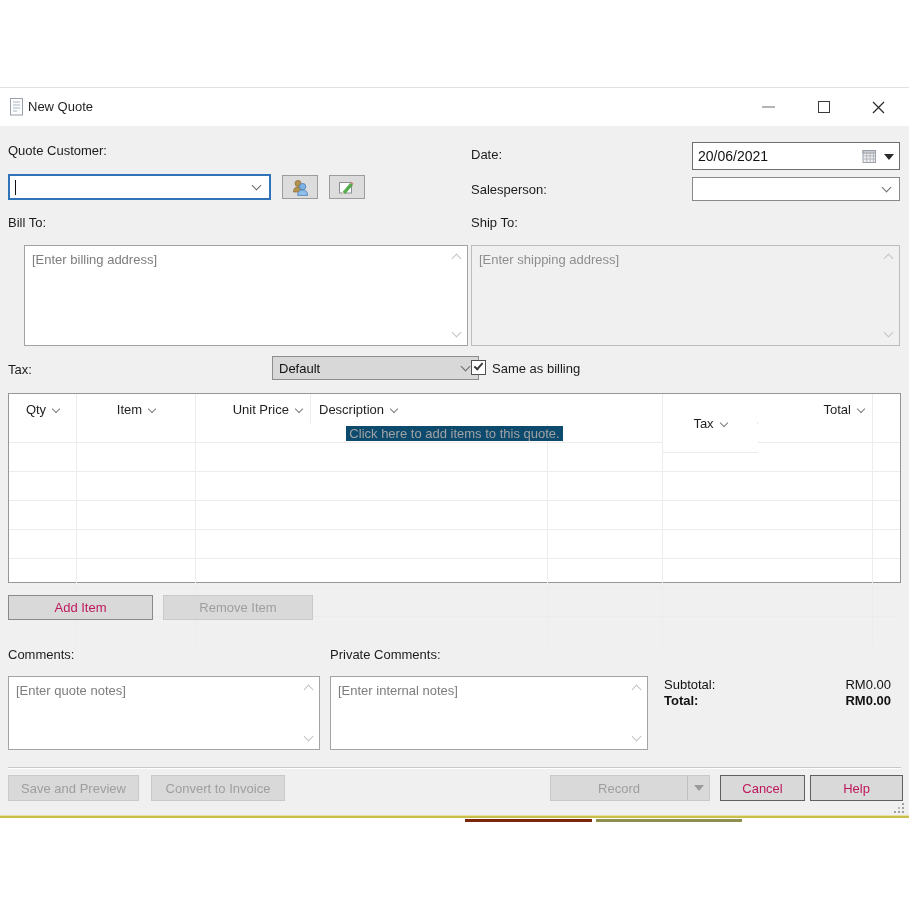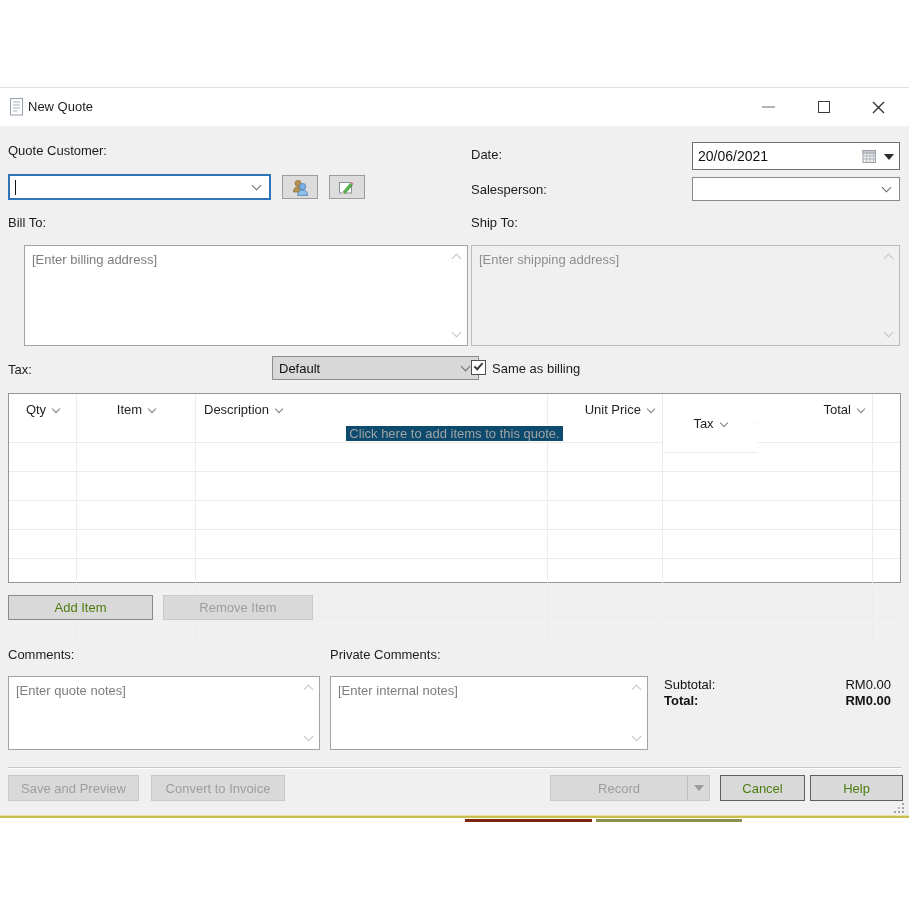--- a/index.html
+++ b/index.html
@@ -25,21 +25,21 @@
   .max-glyph{width:12px;height:12px;border:1px solid #3a3a3a;box-sizing:border-box;background:transparent;}
   
   *,*:before,*:after{box-sizing:border-box;}
   .lbl{position:absolute;font-size:13px;color:#1c1c1c;white-space:nowrap;}
   .chev{display:inline-block;width:7px;height:7px;border-right:1.5px solid #6b6b6b;border-bottom:1.5px solid #6b6b6b;transform:rotate(45deg);}
   .chev.up{transform:rotate(-135deg);}
   .chev.light{border-color:#c3c3c3;}
   .chev.hdr{width:6px;height:6px;border-color:#7d7d7d;border-width:1.4px;}
   .combo{position:absolute;background:#ffffff;border:1px solid #8a8a8a;}
   .combo .chev{position:absolute;right:9px;top:50%;margin-top:-5px;}
-  .btn{position:absolute;background:#d9d9d9;border:1px solid #8a8a8a;font-size:13px;color:#4d7c0f;
+  .btn{position:absolute;background:#d9d9d9;border:1px solid #8a8a8a;font-size:13px;color:#be185d;
        display:flex;align-items:center;justify-content:center;font-family:inherit;padding:0;}
   .btn.dark{border-color:#606060;}
   .btn.disabled{border-color:#c9c9c9;color:#9e9e9e;}
   .ta-wrap{position:absolute;}
   .ta-wrap textarea{width:100%;height:100%;resize:none;border:1px solid #a3a3a3;background:#fff;
        font-family:inherit;font-size:13px;color:#333;padding:6px 7px;outline:none;overflow:hidden;}
   .ta-wrap textarea::placeholder{color:#7d7d7d;opacity:1;}
   .ta-wrap.dim textarea{background:#f0f0f0;border-color:#bcbcbc;}
   .ta-wrap.dim textarea::placeholder{color:#8e8e8e;}
   .ta-up{position:absolute;right:8px;top:10px;}
@@ -192,26 +192,26 @@
   <div class="table">
     <div class="thead">
       <div class="hc c1 al-c">
           <span>Qty</span>
           <span class="chev hdr"></span>
         </div>
       <div class="hc c2 al-c">
           <span>Item</span>
           <span class="chev hdr"></span>
         </div>
+      <div class="hc c4 al-r">
+          <span>Unit Price</span>
+          <span class="chev hdr"></span>
+        </div>
       <div class="hc c3 al-l">
           <span>Description</span>
-          <span class="chev hdr"></span>
-        </div>
-      <div class="hc c4 al-r">
-          <span>Unit Price</span>
           <span class="chev hdr"></span>
         </div>
       <div class="hc c5 al-c">
           <span>Tax</span>
           <span class="chev hdr"></span>
         </div>
       <div class="hc c6 al-r">
           <span>Total</span>
           <span class="chev hdr"></span>
         </div>

